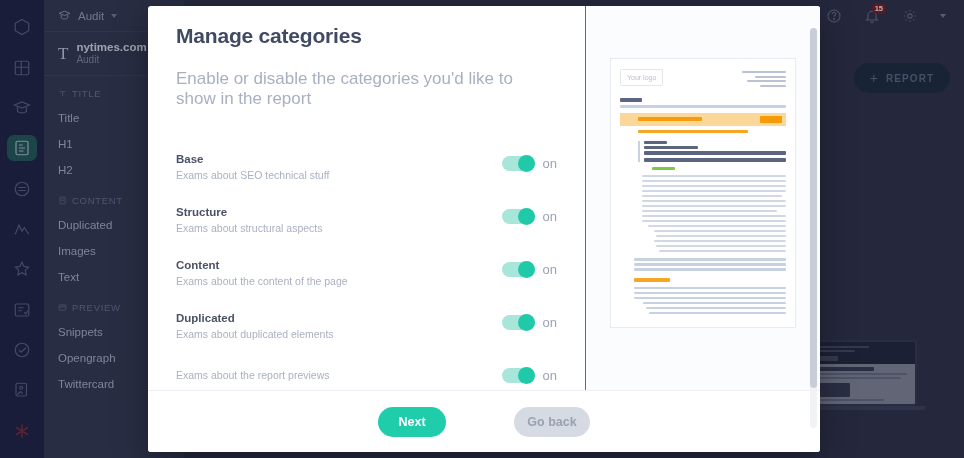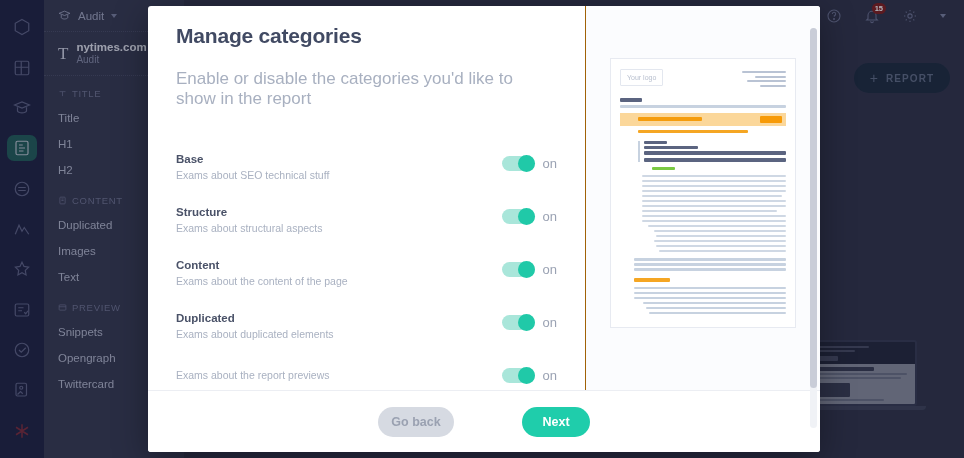--- a/index.html
+++ b/index.html
@@ -519,20 +519,20 @@
           <div class="pl" style="width:94%;margin-left:6%"></div>
           <div class="pl" style="width:92%;margin-left:8%"></div>
           <div class="pl" style="width:90%;margin-left:10%"></div>
         </div>
 
       </div>
     </div>
   </div>
 
   <div id="modal-footer">
+    <div class="mbtn" id="next-btn">Next</div>
     <div class="mbtn" id="go-back">Go back</div>
-    <div class="mbtn" id="next-btn">Next</div>
   </div>
 
   <div id="modal-scroll">
     <div class="thumb"></div>
   </div>
 </div>
 
 </body></html>

